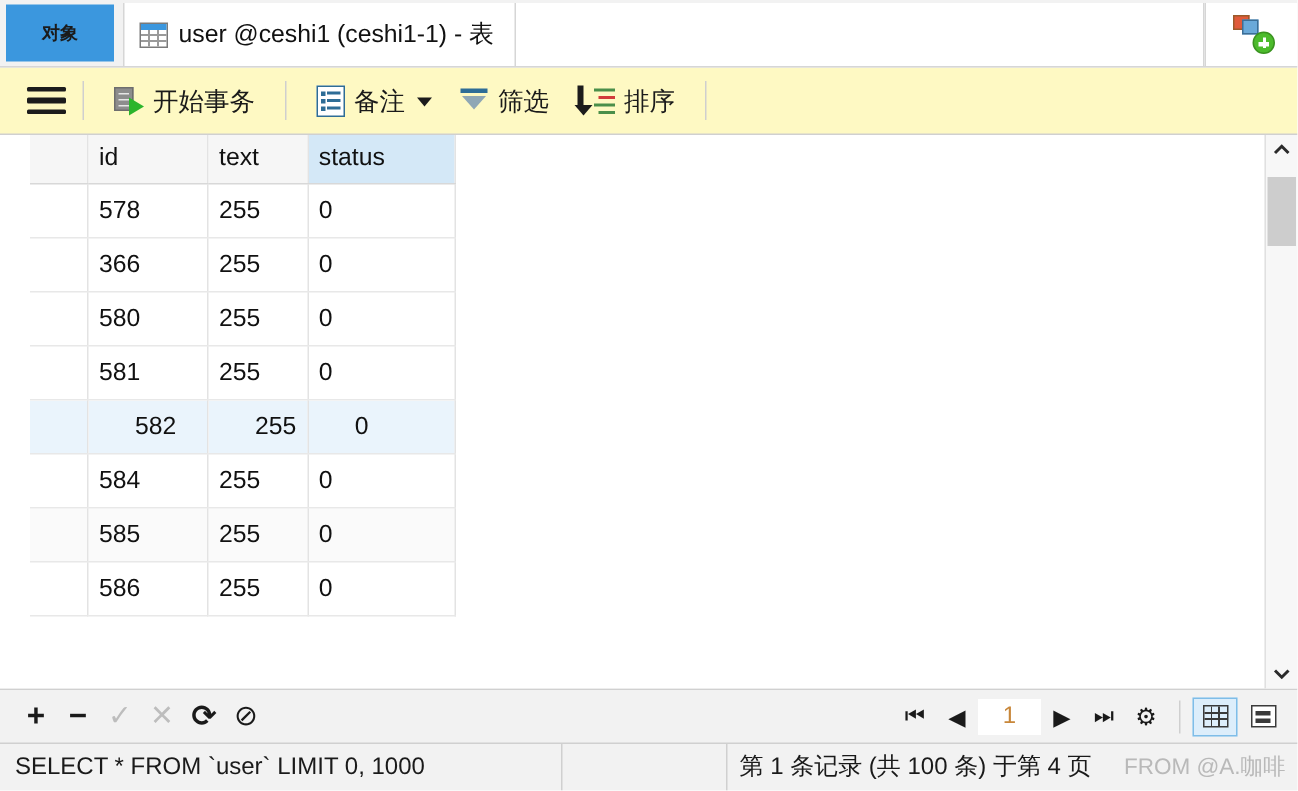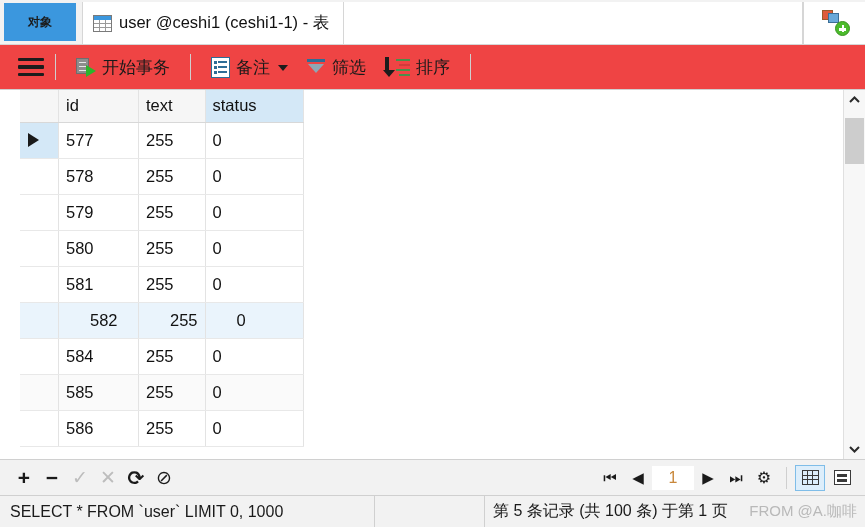--- a/index.html
+++ b/index.html
@@ -97,21 +97,21 @@
       linear-gradient(to right, transparent 5px, #9a9a9a 5px, #9a9a9a 6px, transparent 6px),
       linear-gradient(to right, transparent 11px, #9a9a9a 11px, #9a9a9a 12px, transparent 12px),
       linear-gradient(to bottom, transparent 3px, #9a9a9a 3px, #9a9a9a 4px, transparent 4px),
       linear-gradient(to bottom, transparent 7px, #9a9a9a 7px, #9a9a9a 8px, transparent 8px);
   }
 
   
   .toolbar {
     height: 45px;
     flex: 0 0 45px;
-    background: #ef4444;
+    background: #fef9c3;
     border-bottom: 1px solid #d0d0d0;
     display: flex;
     align-items: center;
     padding-left: 18px;
     gap: 0px;
   }
   .tb-item {
     display: flex;
     align-items: center;
     gap: 6px;
@@ -548,34 +548,28 @@
         <thead>
           <tr>
             <th class="col-ind"></th>
             <th class="col-id">id</th>
             <th class="col-text">text</th>
             <th class="col-status sel">status</th>
           </tr>
         </thead>
         <tbody id="grid-body">
             <tr>
-              <td class="col-ind active"></td>
-              <td class="col-id">577</td>
+              <td class="col-ind"></td>
+              <td class="col-id">578</td>
               <td class="col-text">255</td>
               <td class="col-status">0</td>
             </tr>
             <tr>
               <td class="col-ind"></td>
-              <td class="col-id">578</td>
-              <td class="col-text">255</td>
-              <td class="col-status">0</td>
-            </tr>
-            <tr>
-              <td class="col-ind"></td>
-              <td class="col-id">579</td>
+              <td class="col-id">366</td>
               <td class="col-text">255</td>
               <td class="col-status">0</td>
             </tr>
             <tr>
               <td class="col-ind"></td>
               <td class="col-id">580</td>
               <td class="col-text">255</td>
               <td class="col-status">0</td>
             </tr>
             <tr>
@@ -654,17 +648,17 @@
       <span class="ico-grid9"></span>
     </div>
     <div class="viewbtn">
       <span class="ico-form"></span>
     </div>
   </div>
 
   <div class="statusbar">
     <div class="sb-sql">SELECT * FROM `user` LIMIT 0, 1000</div>
     <div class="sb-mid"></div>
-    <div class="sb-count">第 5 条记录 (共 100 条) 于第 1 页</div>
+    <div class="sb-count">第 1 条记录 (共 100 条) 于第 4 页</div>
     <div class="watermark">FROM @A.咖啡</div>
   </div>
 
 </div>
 
 </body></html>

